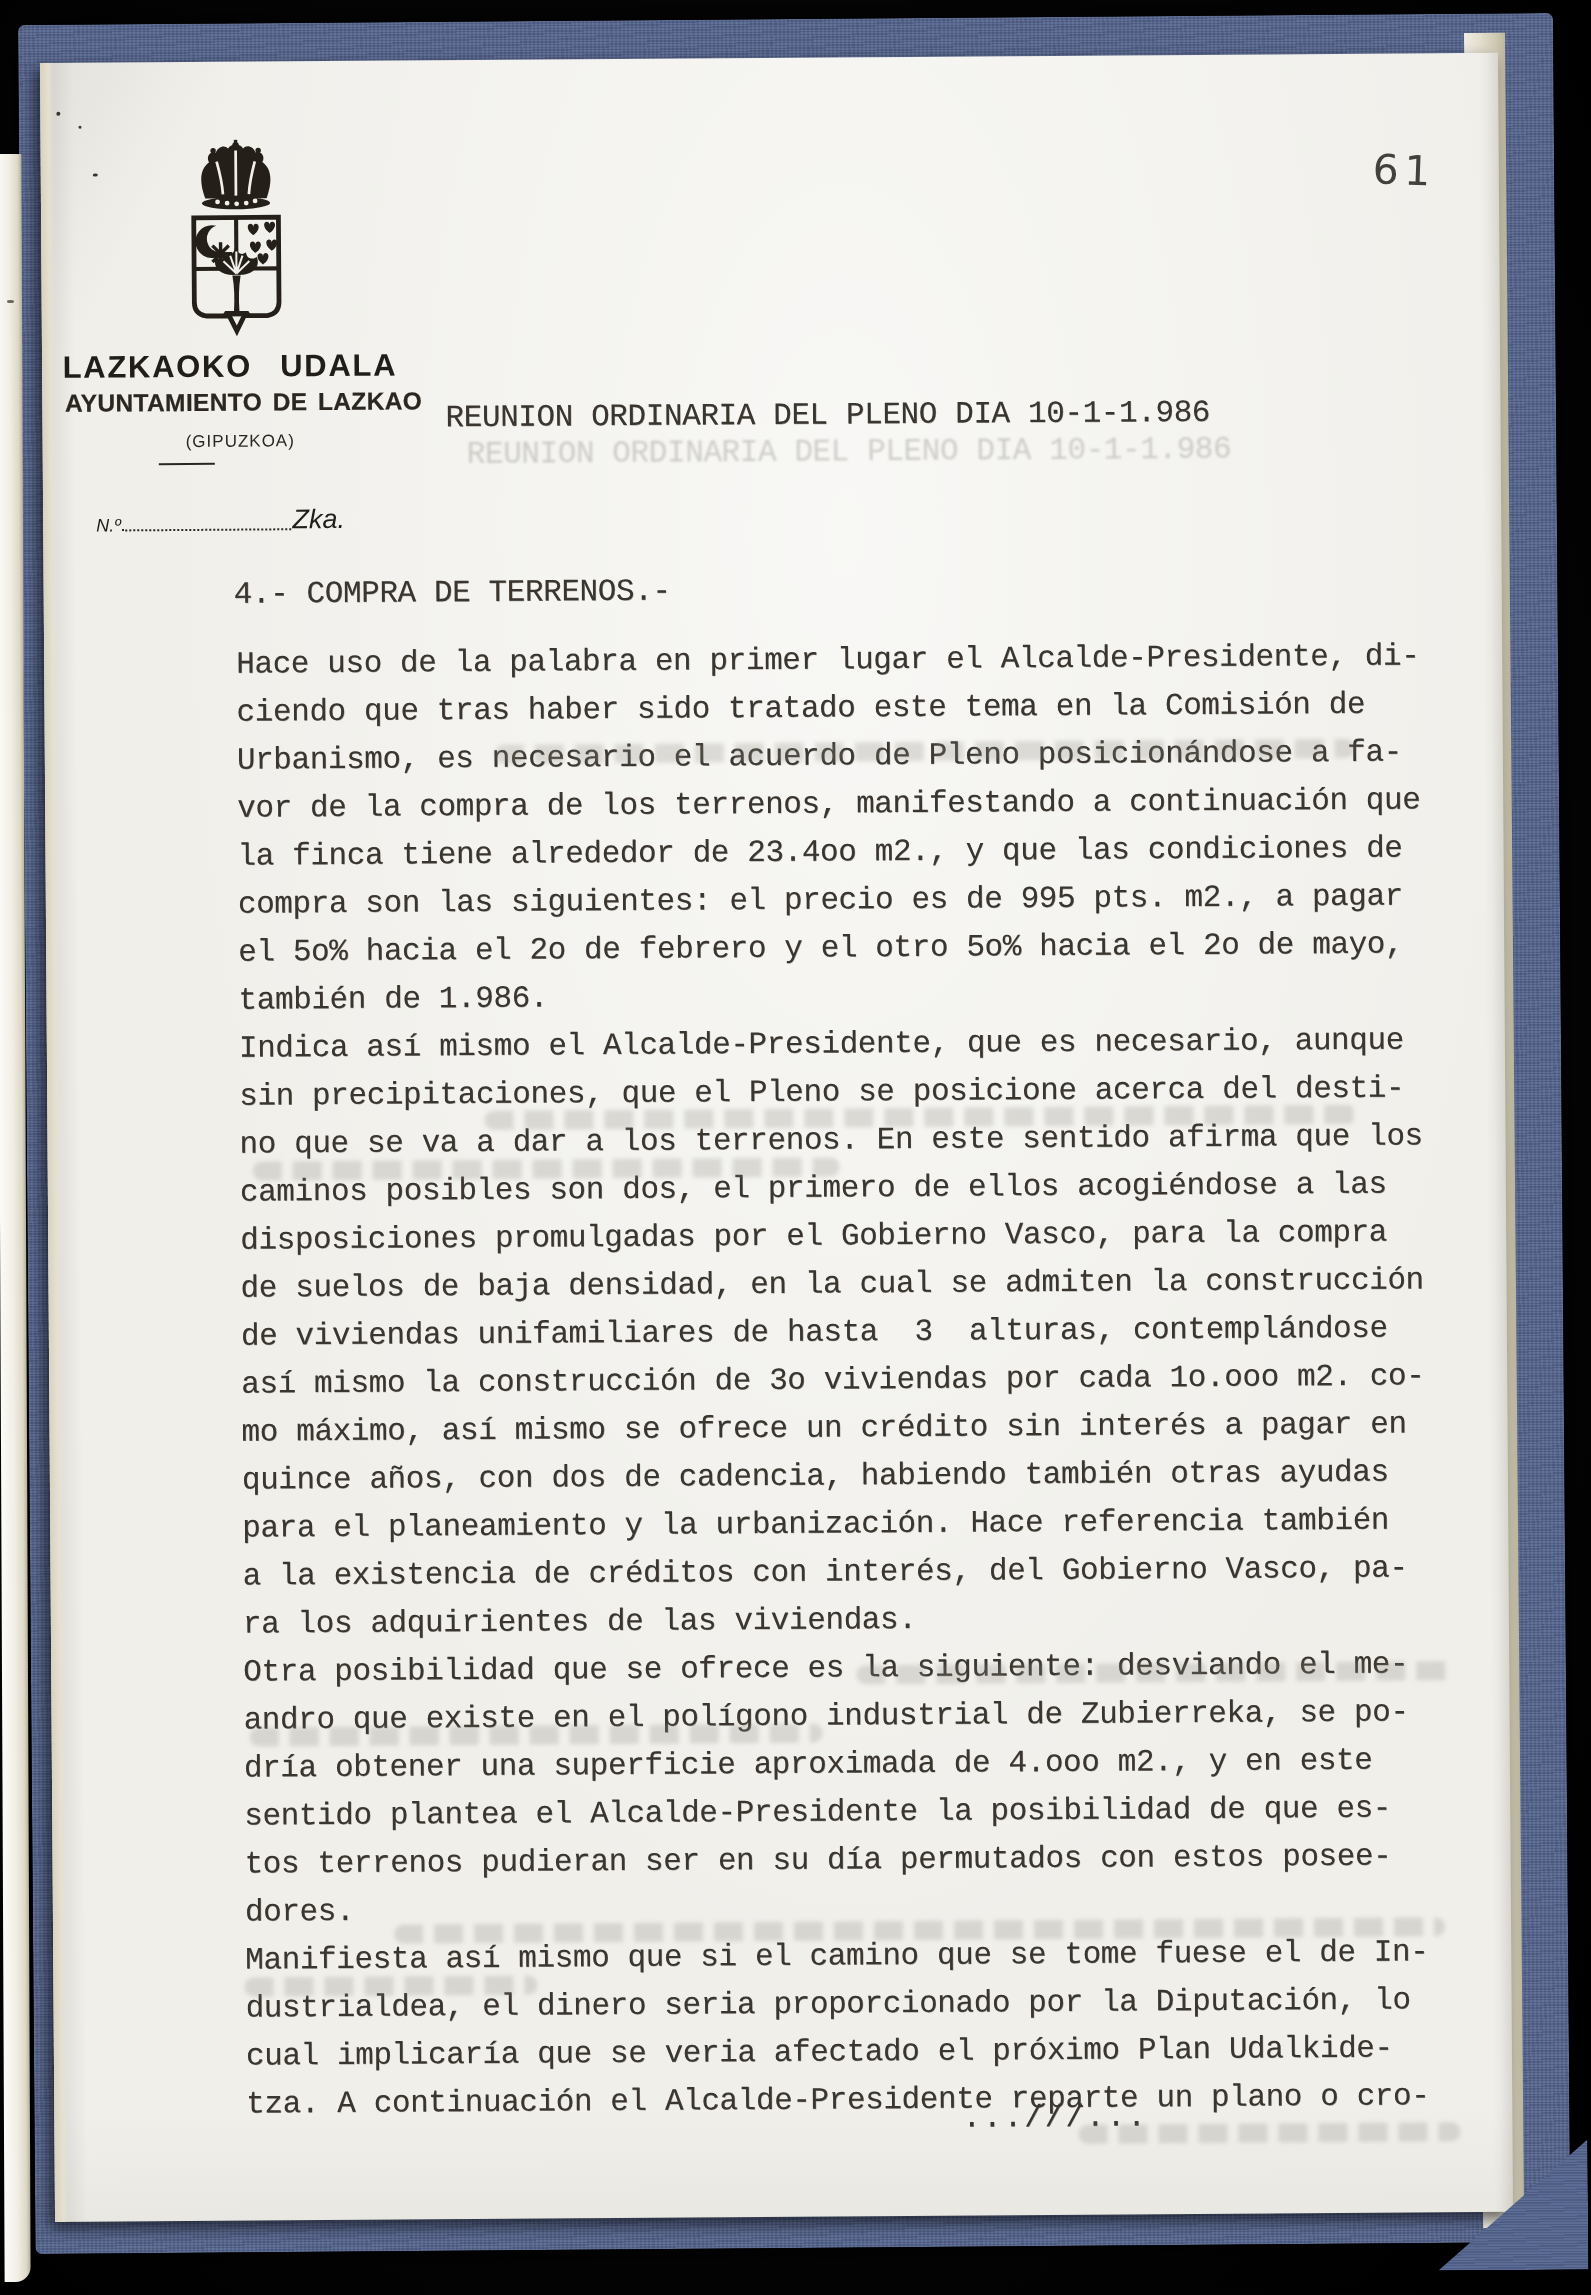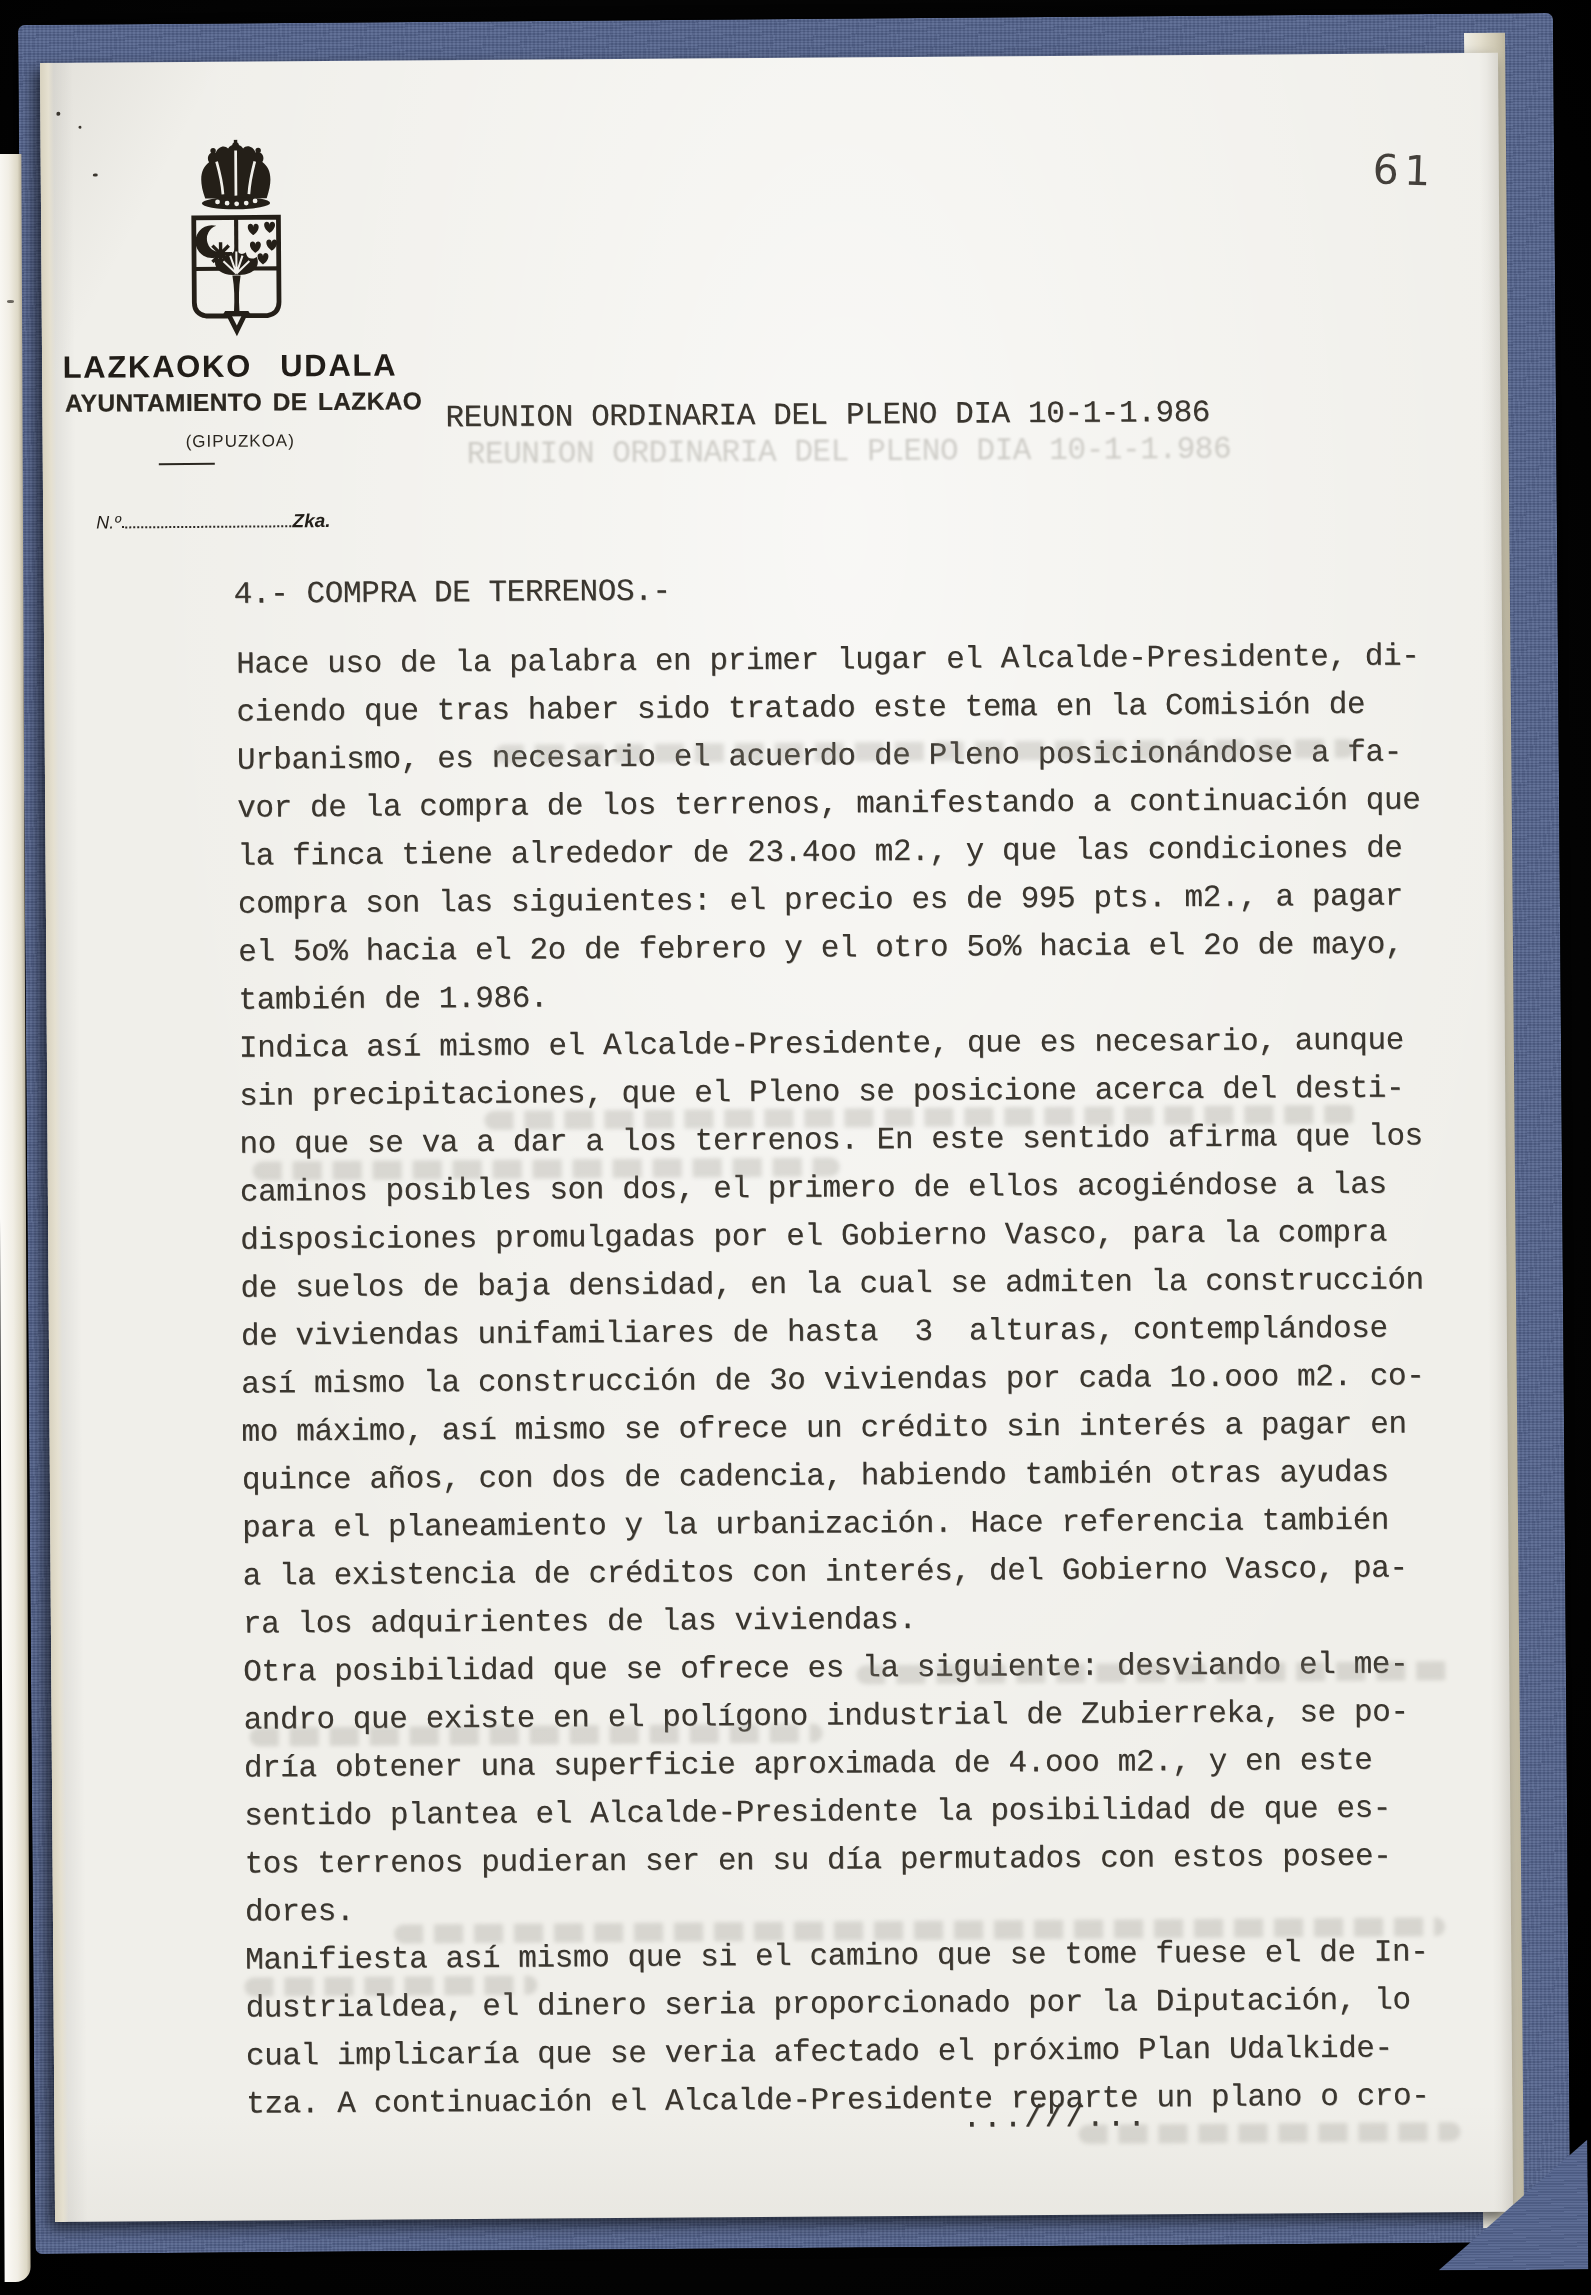--- a/index.html
+++ b/index.html
@@ -62,21 +62,21 @@
   
   .org-primary{position:absolute;left:20.5px;top:287px;font-size:31px;font-weight:bold;
     letter-spacing:1.7px;word-spacing:18px;color:#211d18;}
   .org-secondary{position:absolute;left:22.5px;top:327px;font-size:24.6px;font-weight:bold;
     letter-spacing:0.3px;word-spacing:3.4px;color:#2b2720;-webkit-text-stroke:0.2px #2b2720;}
   .province{position:absolute;left:99px;top:370px;font-size:17px;letter-spacing:1px;color:#2b2720;margin-left:44px;}
   .lh-rule{position:absolute;left:116px;top:401px;width:56px;height:2px;background:#2b2720;}
   .ref-line{position:absolute;left:53px;top:445px;display:flex;align-items:flex-end;color:#211d18;}
   .ref-no{font-style:italic;font-size:18px;line-height:1;}
   .ref-dots{width:169px;height:19px;border-bottom:2.7px dotted #2c2823;margin:0 1.4px 3.4px 1.4px;}
-  .ref-zka{font-style:italic;font-weight:bold;font-size:19px;line-height:1;}
+  .ref-zka{font-style:italic;font-weight:normal;font-size:27px;line-height:1;}
   .emblem{position:absolute;left:143px;top:78px;width:104px;height:198px;}
 
   
   .page-number{
     position:absolute;left:1332px;top:93px;font-size:41px;font-weight:400;
     color:#44403b;letter-spacing:5.5px;transform:rotate(2.5deg);
     font-family:"DejaVu Sans", sans-serif;
   }
 
   

